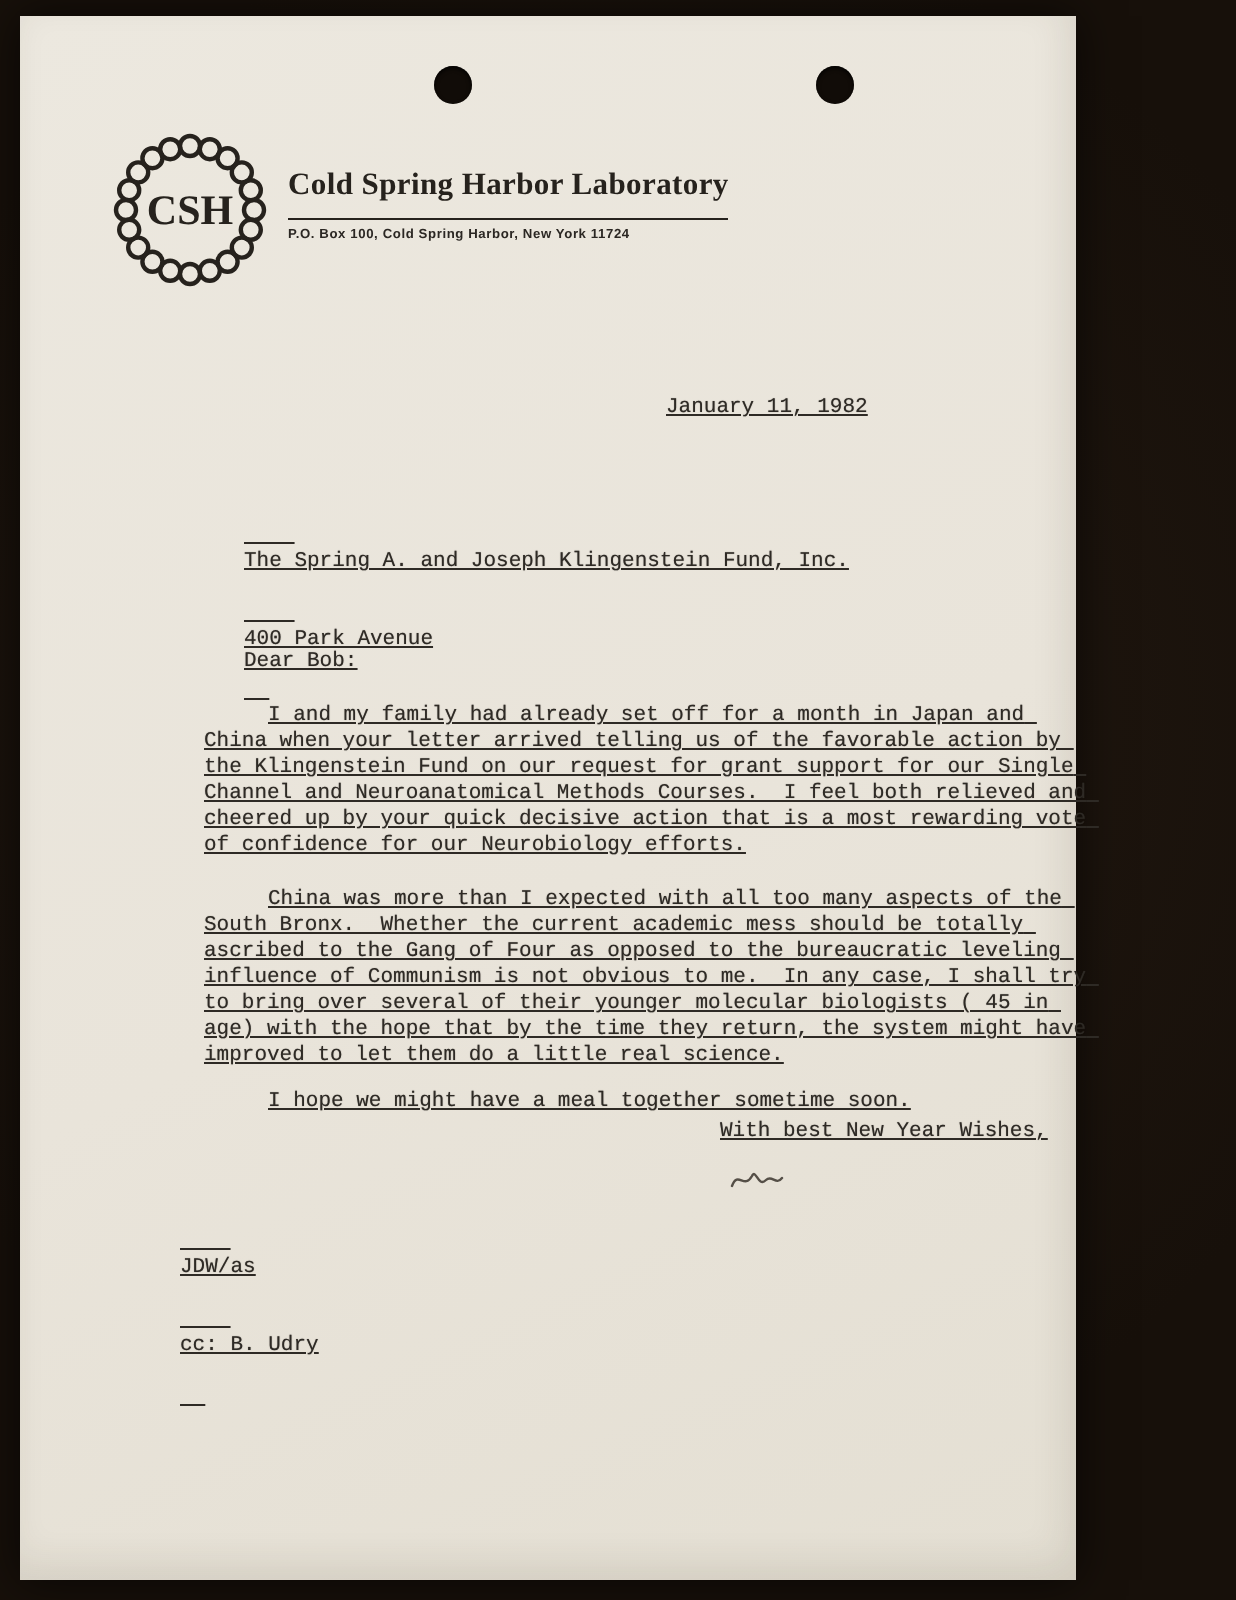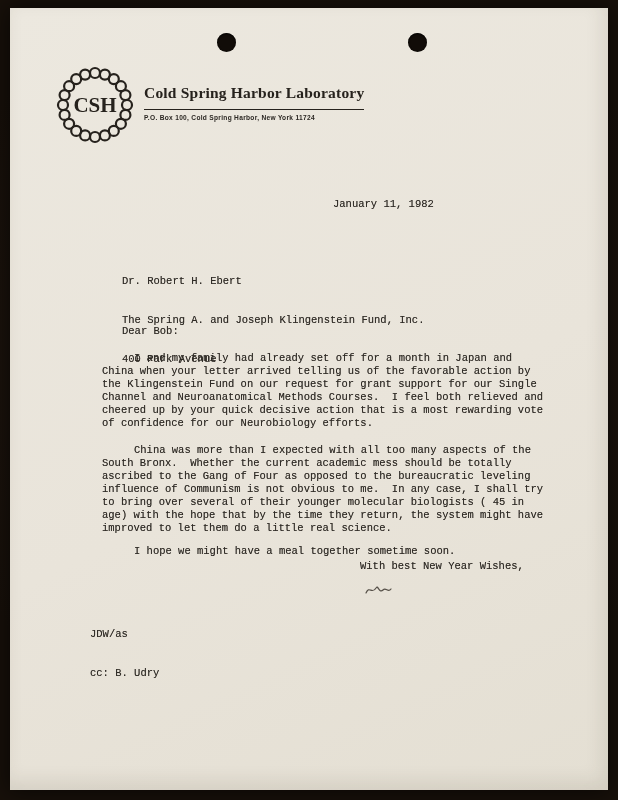--- a/index.html
+++ b/index.html
@@ -14,21 +14,21 @@
   }
   .scan-bg {
     position: absolute;
     inset: 0;
     background: radial-gradient(circle at 50% 45%, #241a12 0%, #17100a 75%);
   }
   .page {
     position: absolute;
     left: 10px;
     top: 8px;
-    width: 598px;
+    width: 528px;
     height: 782px;
     background: linear-gradient(155deg, #ece8df 0%, #e9e4da 55%, #e4dfd3 100%);
     box-shadow: 0 0 22px rgba(0,0,0,0.65), inset -5px -8px 18px rgba(60,45,30,0.10);
   }
   .hole {
     position: absolute;
     width: 19px;
     height: 19px;
     border-radius: 50%;
     background: #110c08;
@@ -77,20 +77,21 @@
     color: #2b2723;
   }
 
   .mono {
     font-family: "Liberation Mono", monospace;
     font-size: 10.5px;
     line-height: 13px;
     color: #2e2a25;
     white-space: pre-wrap;
     text-shadow: 0 0 0.5px rgba(46,42,37,0.55);
+    text-decoration: underline;
   }
   .abs { position: absolute; }
 
   .date-line      { left: 323px; top: 190px; }
   .recipient      { left: 112px; top: 241px; }
   .salutation     { left: 112px; top: 317px; }
 
   .para {
     left: 80px;
     width: 447px;
@@ -143,21 +144,20 @@
   </svg>
 
   <div class="org-block">
     <div class="org-name">Cold Spring Harbor Laboratory</div>
     <div class="org-address">P.O. Box 100, Cold Spring Harbor, New York 11724</div>
   </div>
 
   <div class="mono abs date-line">January 11, 1982</div>
 
   <div class="mono abs recipient">
-    <div>Dr. Robert H. Ebert</div>
     <div>The Spring A. and Joseph Klingenstein Fund, Inc.</div>
     <div>400 Park Avenue</div>
   </div>
 
   <div class="mono abs salutation">Dear Bob:</div>
 
   <p class="mono abs para para-1">I and my family had already set off for a month in Japan and China when your letter arrived telling us of the favorable action by the Klingenstein Fund on our request for grant support for our Single Channel and Neuroanatomical Methods Courses.  I feel both relieved and cheered up by your quick decisive action that is a most rewarding vote of confidence for our Neurobiology efforts.</p>
 
   <p class="mono abs para para-2">China was more than I expected with all too many aspects of the South Bronx.  Whether the current academic mess should be totally ascribed to the Gang of Four as opposed to the bureaucratic leveling influence of Communism is not obvious to me.  In any case, I shall try to bring over several of their younger molecular biologists ( 45 in age) with the hope that by the time they return, the system might have improved to let them do a little real science.</p>
 

